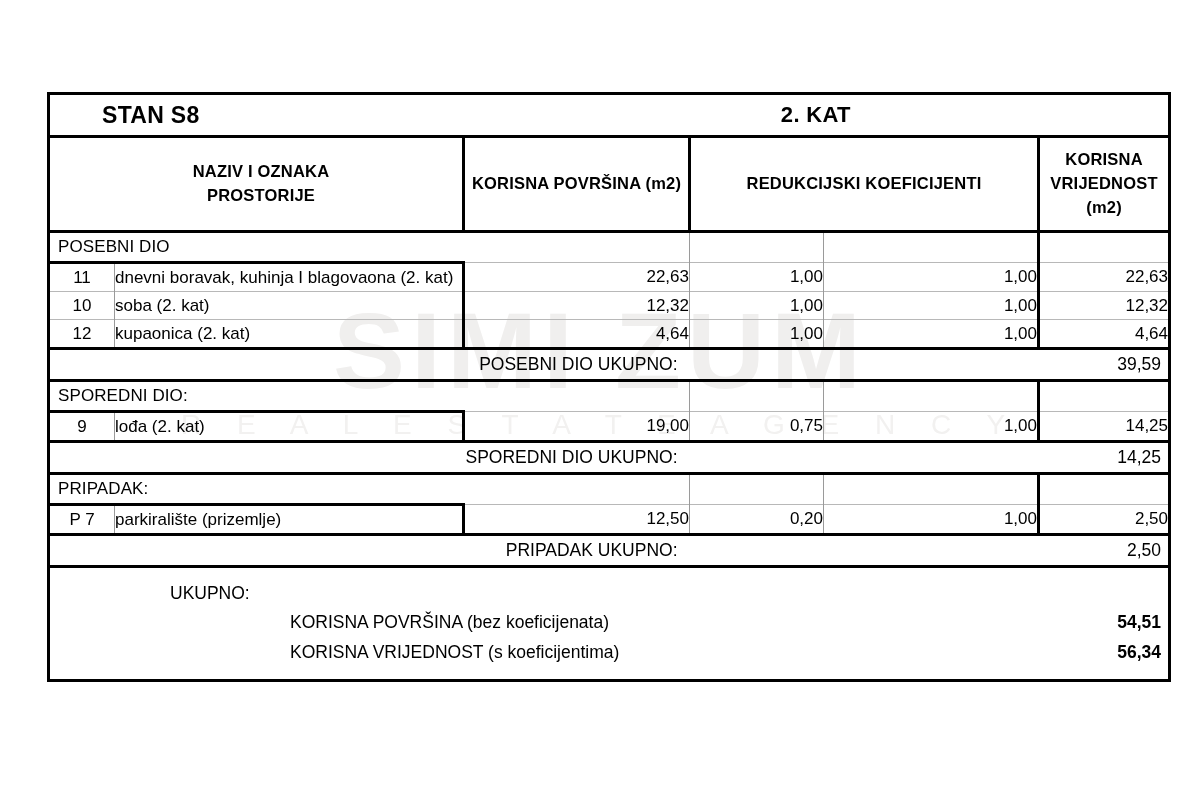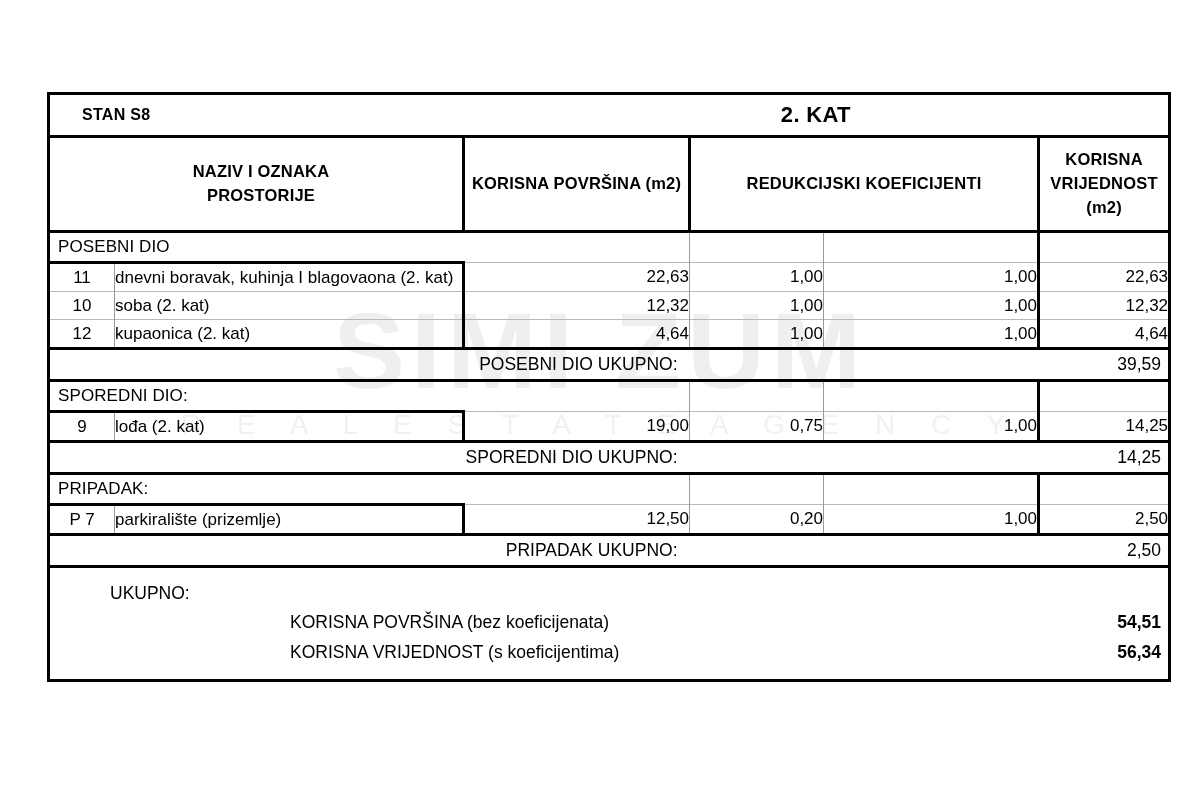--- a/index.html
+++ b/index.html
@@ -70,23 +70,23 @@
   .br  { border-right: 3px solid #000; }
   .btl { border-top: 1px solid #b8b8b8; }
   .bll { border-left: 1px solid #9a9a9a; }
   .brl { border-right: 1px solid #9a9a9a; }
 
   
   .r-title td {
     height: 40px;
   }
   .stan-label {
-    font-size: 16px;
-    font-weight: bold;
-    padding-left: 32px;
+    font-size: 23px;
+    font-weight: bold;
+    padding-left: 52px;
     letter-spacing: 0.3px;
   }
   .kat-label {
     font-size: 22px;
     font-weight: bold;
     text-align: center;
     letter-spacing: 0.3px;
   }
 
   
@@ -140,21 +140,21 @@
     text-align: right;
     padding-right: 7px;
   }
 
   
   .r-spacer td { height: 11px; }
   .r-tot-head td {
     height: 28px;
     font-size: 17.5px;
   }
-  .r-tot-head .t-label { padding-left: 60px; }
+  .r-tot-head .t-label { padding-left: 120px; }
   .r-tot td {
     height: 30px;
     font-size: 17.5px;
   }
   .r-tot .t-label { padding-left: 240px; white-space: nowrap; }
   .r-tot .t-num {
     text-align: right;
     padding-right: 7px;
     font-weight: bold;
   }

